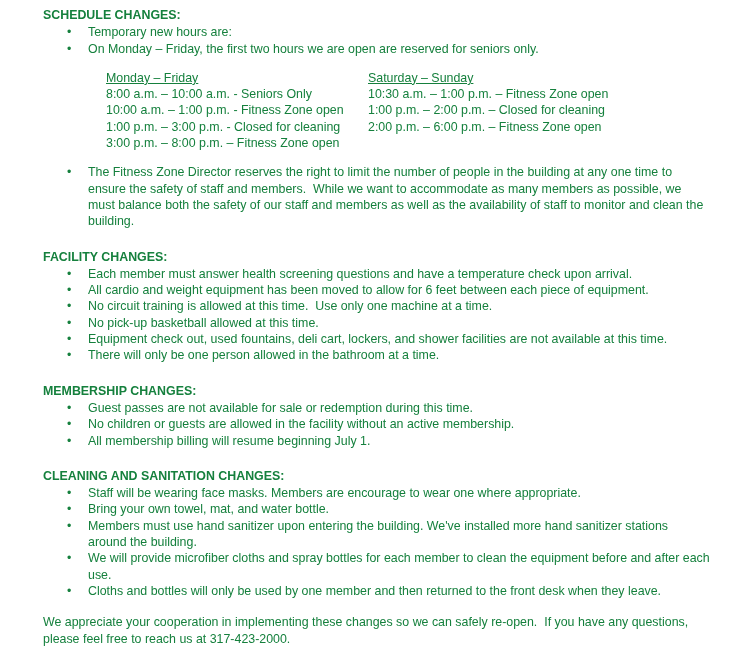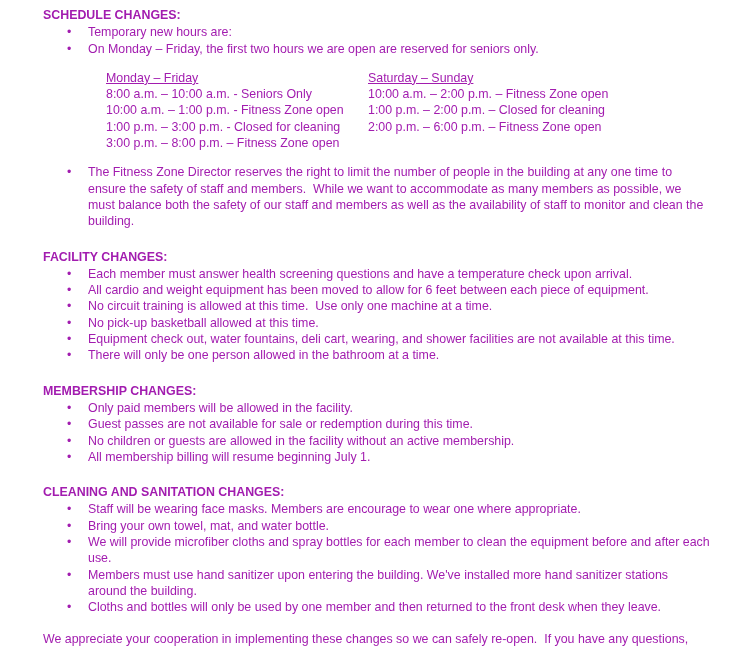--- a/index.html
+++ b/index.html
@@ -5,21 +5,21 @@
   * { box-sizing: border-box; }
   html, body { margin: 0; padding: 0; background: #ffffff; }
   .page {
     width: 746px;
     height: 647px;
     overflow: hidden;
     padding: 7px 36px 0 43px;
     font-family: "Liberation Sans", "DejaVu Sans", sans-serif;
     font-size: 12.4px;
     line-height: 16.3px;
-    color: #a21caf;
+    color: #15803d;
     background: #ffffff;
   }
   .section { margin-top: 19px; }
   .section:first-child { margin-top: 0; }
   .heading {
     margin: 0;
     font-size: 12.4px;
     font-weight: 700;
     letter-spacing: 0;
   }
@@ -72,58 +72,57 @@
     <div class="hours">
       <div class="hours-col hours-col-weekday">
         <div class="hours-header">Monday – Friday</div>
         <div class="hours-row">8:00 a.m. – 10:00 a.m. - Seniors Only</div>
         <div class="hours-row">10:00 a.m. – 1:00 p.m. - Fitness Zone open</div>
         <div class="hours-row">1:00 p.m. – 3:00 p.m. - Closed for cleaning</div>
         <div class="hours-row">3:00 p.m. – 8:00 p.m. – Fitness Zone open</div>
       </div>
       <div class="hours-col hours-col-weekend">
         <div class="hours-header">Saturday – Sunday</div>
-        <div class="hours-row">10:00 a.m. – 2:00 p.m. – Fitness Zone open</div>
+        <div class="hours-row">10:30 a.m. – 1:00 p.m. – Fitness Zone open</div>
         <div class="hours-row">1:00 p.m. – 2:00 p.m. – Closed for cleaning</div>
         <div class="hours-row">2:00 p.m. – 6:00 p.m. – Fitness Zone open</div>
       </div>
     </div>
     <ul class="bullets note">
       <li>The Fitness Zone Director reserves the right to limit the number of people in the building at any one time to ensure the safety of staff and members.  While we want to accommodate as many members as possible, we must balance both the safety of our staff and members as well as the availability of staff to monitor and clean the building.</li>
     </ul>
   </section>
 
   <section class="section">
     <h2 class="heading">FACILITY CHANGES:</h2>
     <ul class="bullets">
       <li>Each member must answer health screening questions and have a temperature check upon arrival.</li>
       <li>All cardio and weight equipment has been moved to allow for 6 feet between each piece of equipment.</li>
       <li>No circuit training is allowed at this time.  Use only one machine at a time.</li>
       <li>No pick-up basketball allowed at this time.</li>
-      <li>Equipment check out, water fountains, deli cart, wearing, and shower facilities are not available at this time.</li>
+      <li>Equipment check out, used fountains, deli cart, lockers, and shower facilities are not available at this time.</li>
       <li>There will only be one person allowed in the bathroom at a time.</li>
     </ul>
   </section>
 
   <section class="section">
     <h2 class="heading">MEMBERSHIP CHANGES:</h2>
     <ul class="bullets">
-      <li>Only paid members will be allowed in the facility.</li>
       <li>Guest passes are not available for sale or redemption during this time.</li>
       <li>No children or guests are allowed in the facility without an active membership.</li>
       <li>All membership billing will resume beginning July 1.</li>
     </ul>
   </section>
 
   <section class="section">
     <h2 class="heading">CLEANING AND SANITATION CHANGES:</h2>
     <ul class="bullets">
       <li>Staff will be wearing face masks. Members are encourage to wear one where appropriate.</li>
       <li>Bring your own towel, mat, and water bottle.</li>
+      <li>Members must use hand sanitizer upon entering the building. We've installed more hand sanitizer stations around the building.</li>
       <li>We will provide microfiber cloths and spray bottles for each member to clean the equipment before and after each use.</li>
-      <li>Members must use hand sanitizer upon entering the building. We've installed more hand sanitizer stations around the building.</li>
       <li>Cloths and bottles will only be used by one member and then returned to the front desk when they leave.</li>
     </ul>
   </section>
 
   <p class="closing">We appreciate your cooperation in implementing these changes so we can safely re-open.  If you have any questions, please feel free to reach us at 317-423-2000.</p>
 
 </div>
 
 </body></html>

